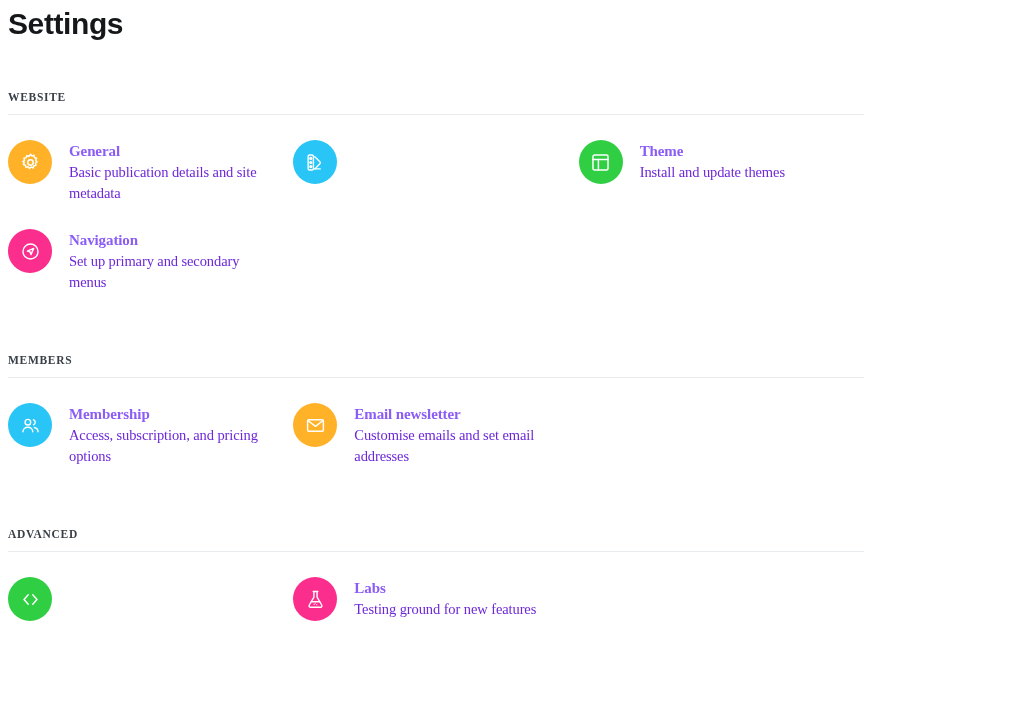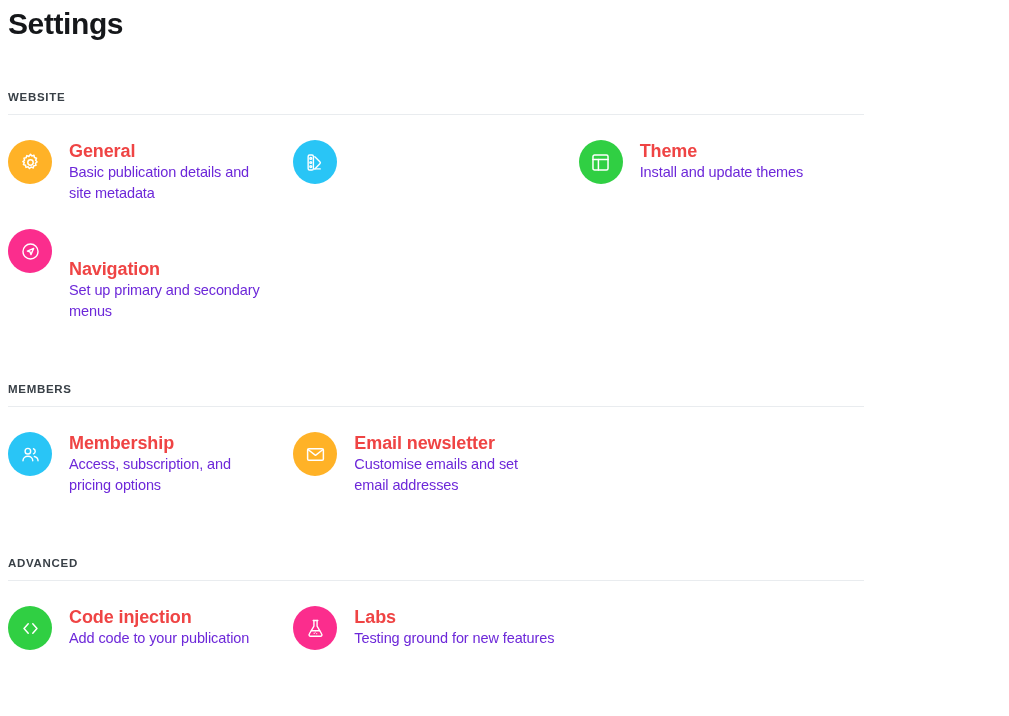--- a/index.html
+++ b/index.html
@@ -24,21 +24,21 @@
   .page-title {
     font-size: 30px;
     line-height: 36px;
     font-weight: 700;
     color: #15171a;
     letter-spacing: -0.4px;
     padding-top: 6px;
   }
 
   
-  .section { margin-top: 0; }
+  .section { margin-top: 0; font-family: Liberation Serif, serif; }
   .section-website  { padding-top: 48px; }
   .section-members  { padding-top: 51px; }
   .section-advanced { padding-top: 51px; }
 
   .section-header {
     font-size: 11.5px;
     line-height: 14px;
     font-weight: 600;
     letter-spacing: 0.7px;
     color: #394047;
@@ -83,24 +83,24 @@
 
   .item-icon svg {
     width: 21px;
     height: 21px;
     display: block;
   }
 
   .item-text { padding-top: 1px; min-width: 0; }
 
   .item-title {
-    font-size: 18px;
+    font-size: 15px;
     line-height: 20px;
     font-weight: 700;
-    color: #ef4444;
+    color: #8b5cf6;
     letter-spacing: -0.1px;
   }
 
   .item-desc {
     font-size: 14.5px;
     line-height: 21px;
     font-weight: 400;
     color: #6d28d9;
     letter-spacing: -0.1px;
     padding-top: 1px;
@@ -170,21 +170,21 @@
       <div class="setting-item" style="padding-top:16px;">
         <span class="item-icon" style="background:#fb2d8d;">
           <span>
             <svg viewBox="0 0 24 24" fill="none" stroke="#ffffff" stroke-width="1.6" stroke-linecap="round" stroke-linejoin="round">
               <circle cx="12" cy="12" r="8.6"></circle>
               <path d="M15.6 8.4l-7.2 3.1 3.1 1 1 3.1z"></path>
             </svg>
           </span>
         </span>
         <span class="item-text">
-          <span class="item-title" style="display:block;margin-top:29px;">Navigation</span>
+          <span class="item-title" style="display:block;">Navigation</span>
           <span class="item-desc" style="display:block;max-width:none;">Set up primary and secondary menus</span>
         </span>
       </div>
 
     </div>
   </div>
 
   <div class="section section-members">
     <div class="section-header">MEMBERS</div>
     <div class="section-divider"></div>
@@ -231,24 +231,20 @@
     <div class="section-grid">
 
       <div class="setting-item">
         <span class="item-icon" style="background:#30cf43;">
           <span>
             <svg viewBox="0 0 24 24" fill="none" stroke="#ffffff" stroke-width="1.7" stroke-linecap="round" stroke-linejoin="round">
               <path d="M9.4 6.6L4.6 12l4.8 5.4"></path>
               <path d="M14.6 6.6L19.4 12l-4.8 5.4"></path>
             </svg>
           </span>
-        </span>
-        <span class="item-text">
-          <span class="item-title" style="display:block;">Code injection</span>
-          <span class="item-desc" style="display:block;max-width:none;">Add code to your publication</span>
         </span>
       </div>
 
       <div class="setting-item">
         <span class="item-icon" style="background:#fb2d8d;">
           <span>
             <svg viewBox="0 0 24 24" fill="none" stroke="#ffffff" stroke-width="1.6" stroke-linecap="round" stroke-linejoin="round">
               <path d="M9.4 2.9h5.2"></path>
               <path d="M10.2 2.9v6.3L4.9 18.3a1.7 1.7 0 001.5 2.6h11.2a1.7 1.7 0 001.5-2.6L13.8 9.2V2.9"></path>
               <path d="M7.4 14.6h9.2"></path>

